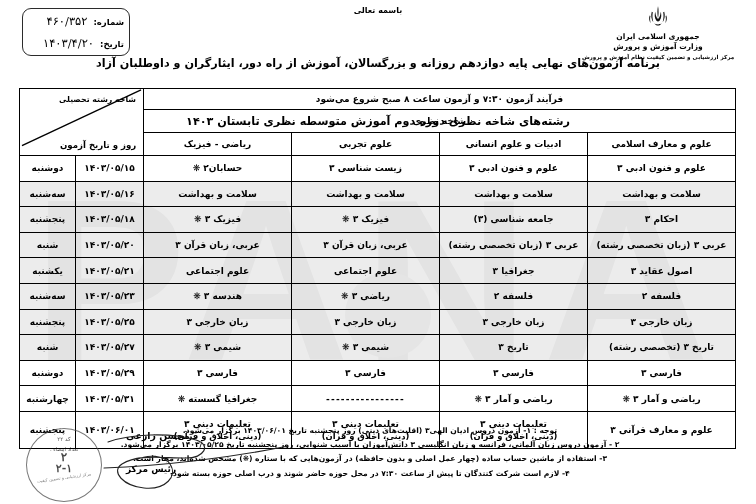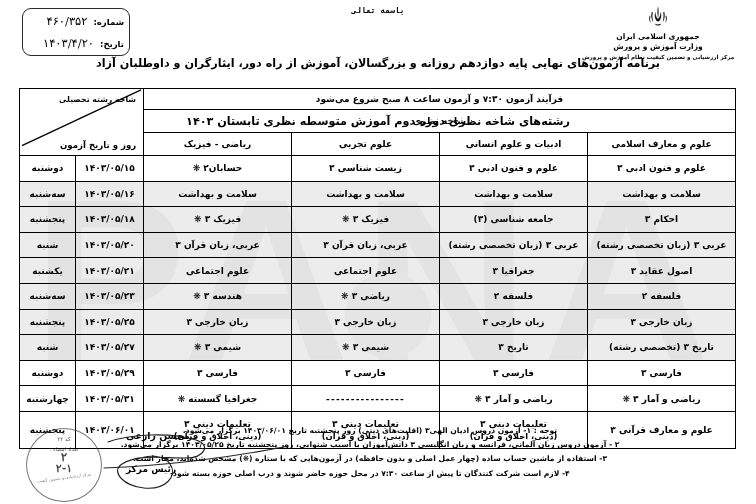--- a/index.html
+++ b/index.html
@@ -83,21 +83,21 @@
   #emblem-svg { display: block; margin: 0 auto 2px; }
   .ministry-line { font-size: 7.5px; line-height: 10px; font-weight: bold; }
   .ministry-line.small { font-size: 5.6px; letter-spacing: -0.2px; }
 
   #title-block {
     position: absolute;
     left: 0; right: 0;
     top: 6px;
     text-align: center;
   }
-  #basmala { font-size: 8px; font-weight: bold; margin-bottom: 22px; font-family: Liberation Mono, monospace; }
+  #basmala { font-size: 8px; font-weight: bold; margin-bottom: 22px; }
   .title-line {
     font-size: 11.2px;
     font-weight: bold;
     line-height: 18px;
     letter-spacing: -0.2px;
     margin-top: 40px;
   }
 
   
   #sched-wrap {

